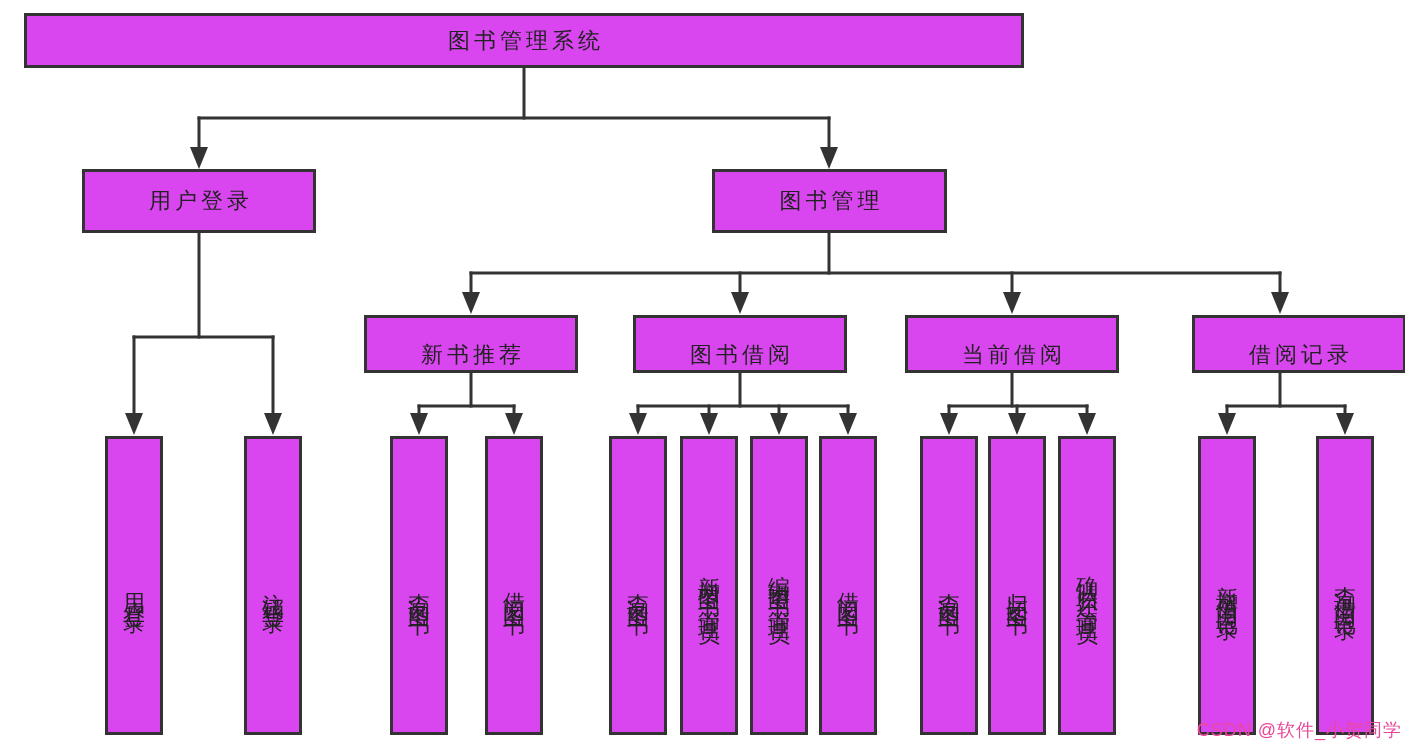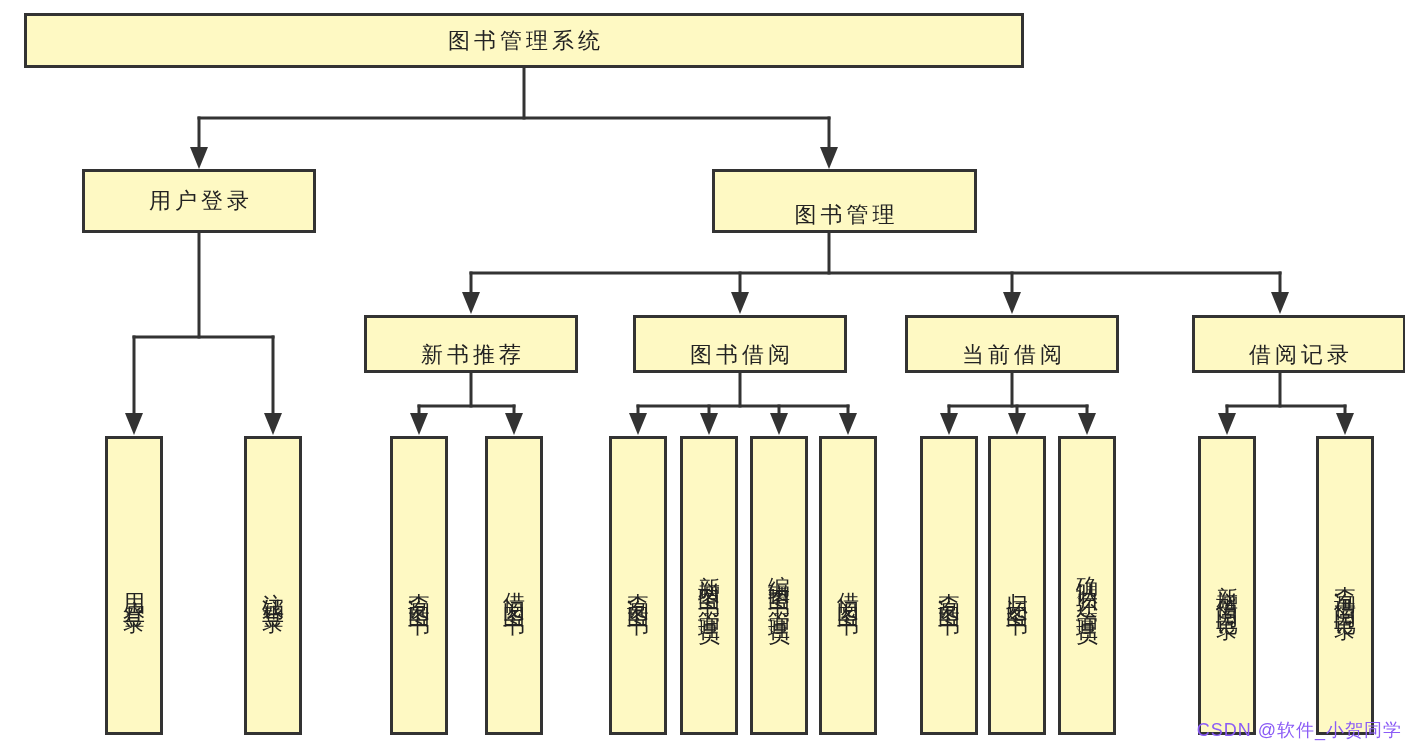--- a/index.html
+++ b/index.html
@@ -14,21 +14,21 @@
   }
   .connectors {
     position: absolute;
     left: 0; top: 0;
     width: 1405px; height: 747px;
     z-index: 1;
   }
   .node {
     position: absolute;
     box-sizing: border-box;
-    background: #fef9c3;
+    background: #d946ef;
     border: 3px solid #333333;
     display: flex;
     align-items: center;
     justify-content: center;
     z-index: 2;
     font-size: 22px;
     letter-spacing: 4px;
     white-space: nowrap;
   }
   .node.hlabel span { padding-left: 4px; }
@@ -36,21 +36,21 @@
     writing-mode: vertical-rl;
     text-orientation: mixed;
     letter-spacing: 7px;
     line-height: 1;
     padding-top: 7px;
   }
   
   .n-root   { left: 24px;   top: 13px;  width: 1000px; height: 55px; }
   
   .n-login  { left: 82px;   top: 169px; width: 234px;  height: 64px; }
-  .n-mgmt   { left: 712px;  top: 169px; width: 265px;  height: 64px; align-items: flex-end; }
+  .n-mgmt   { left: 712px;  top: 169px; width: 235px;  height: 64px; }
   
   .n-l3     { top: 315px; width: 214px; height: 58px; align-items: flex-end; }
   .n-rec    { left: 364px; }
   .n-bor    { left: 633px; }
   .n-cur    { left: 905px; }
   .n-hist   { left: 1173px; margin-left: 19px; }
   
   .leaf     { top: 436px; width: 58px; height: 299px; }
   .lf-1a { left: 105px; }  .lf-1b { left: 244px; }
   .lf-2a { left: 390px; }  .lf-2b { left: 485px; }
@@ -59,21 +59,21 @@
   .lf-4a { left: 920px; }  .lf-4b { left: 988px; }
   .lf-4c { left: 1058px; }
   .lf-5a { left: 1198px; } .lf-5b { left: 1316px; }
   .watermark {
     position: absolute;
     right: 3px;
     bottom: 5px;
     z-index: 3;
     font-size: 18px;
     letter-spacing: 1px;
-    color: #8b5cf6;
+    color: #ec4899;
   }
   svg line { stroke: #333333; stroke-width: 3; stroke-linecap: square; }
   svg polygon { fill: #333333; stroke: none; }
 </style>
 </head>
 <body>
 
 <div class="canvas">
 
   <svg class="connectors" viewBox="0 0 1405 747" xmlns="http://www.w3.org/2000/svg">

